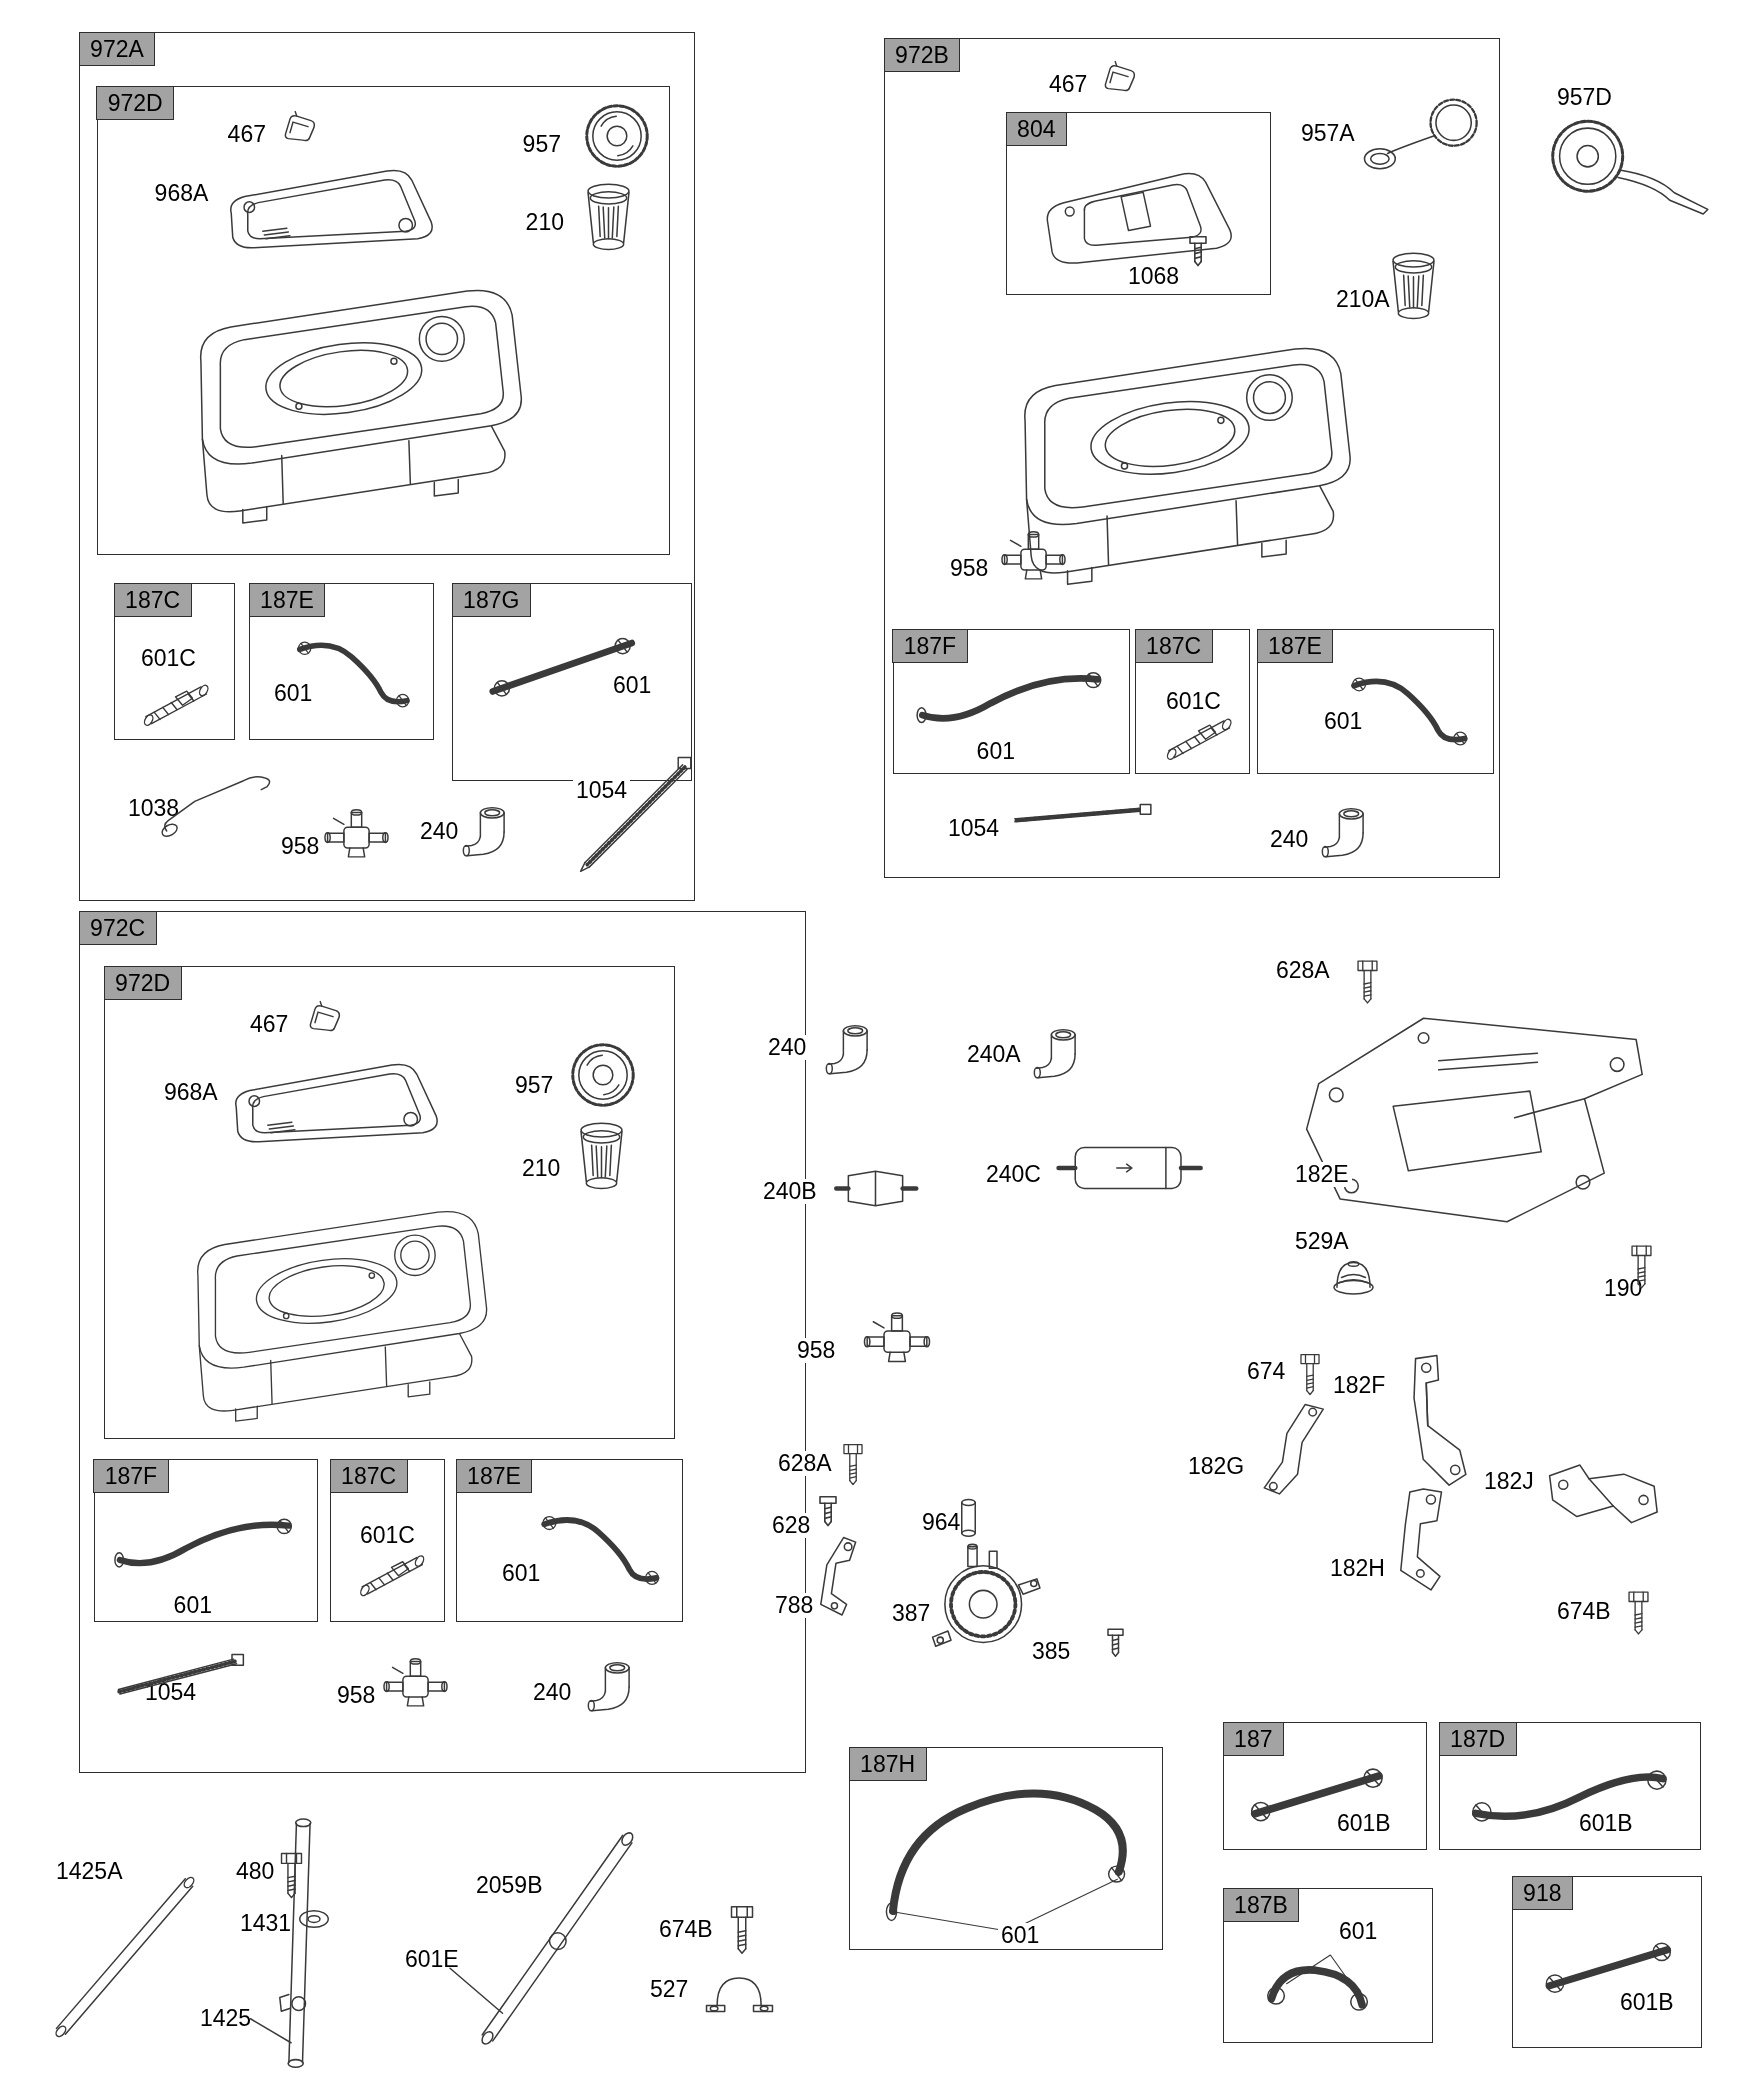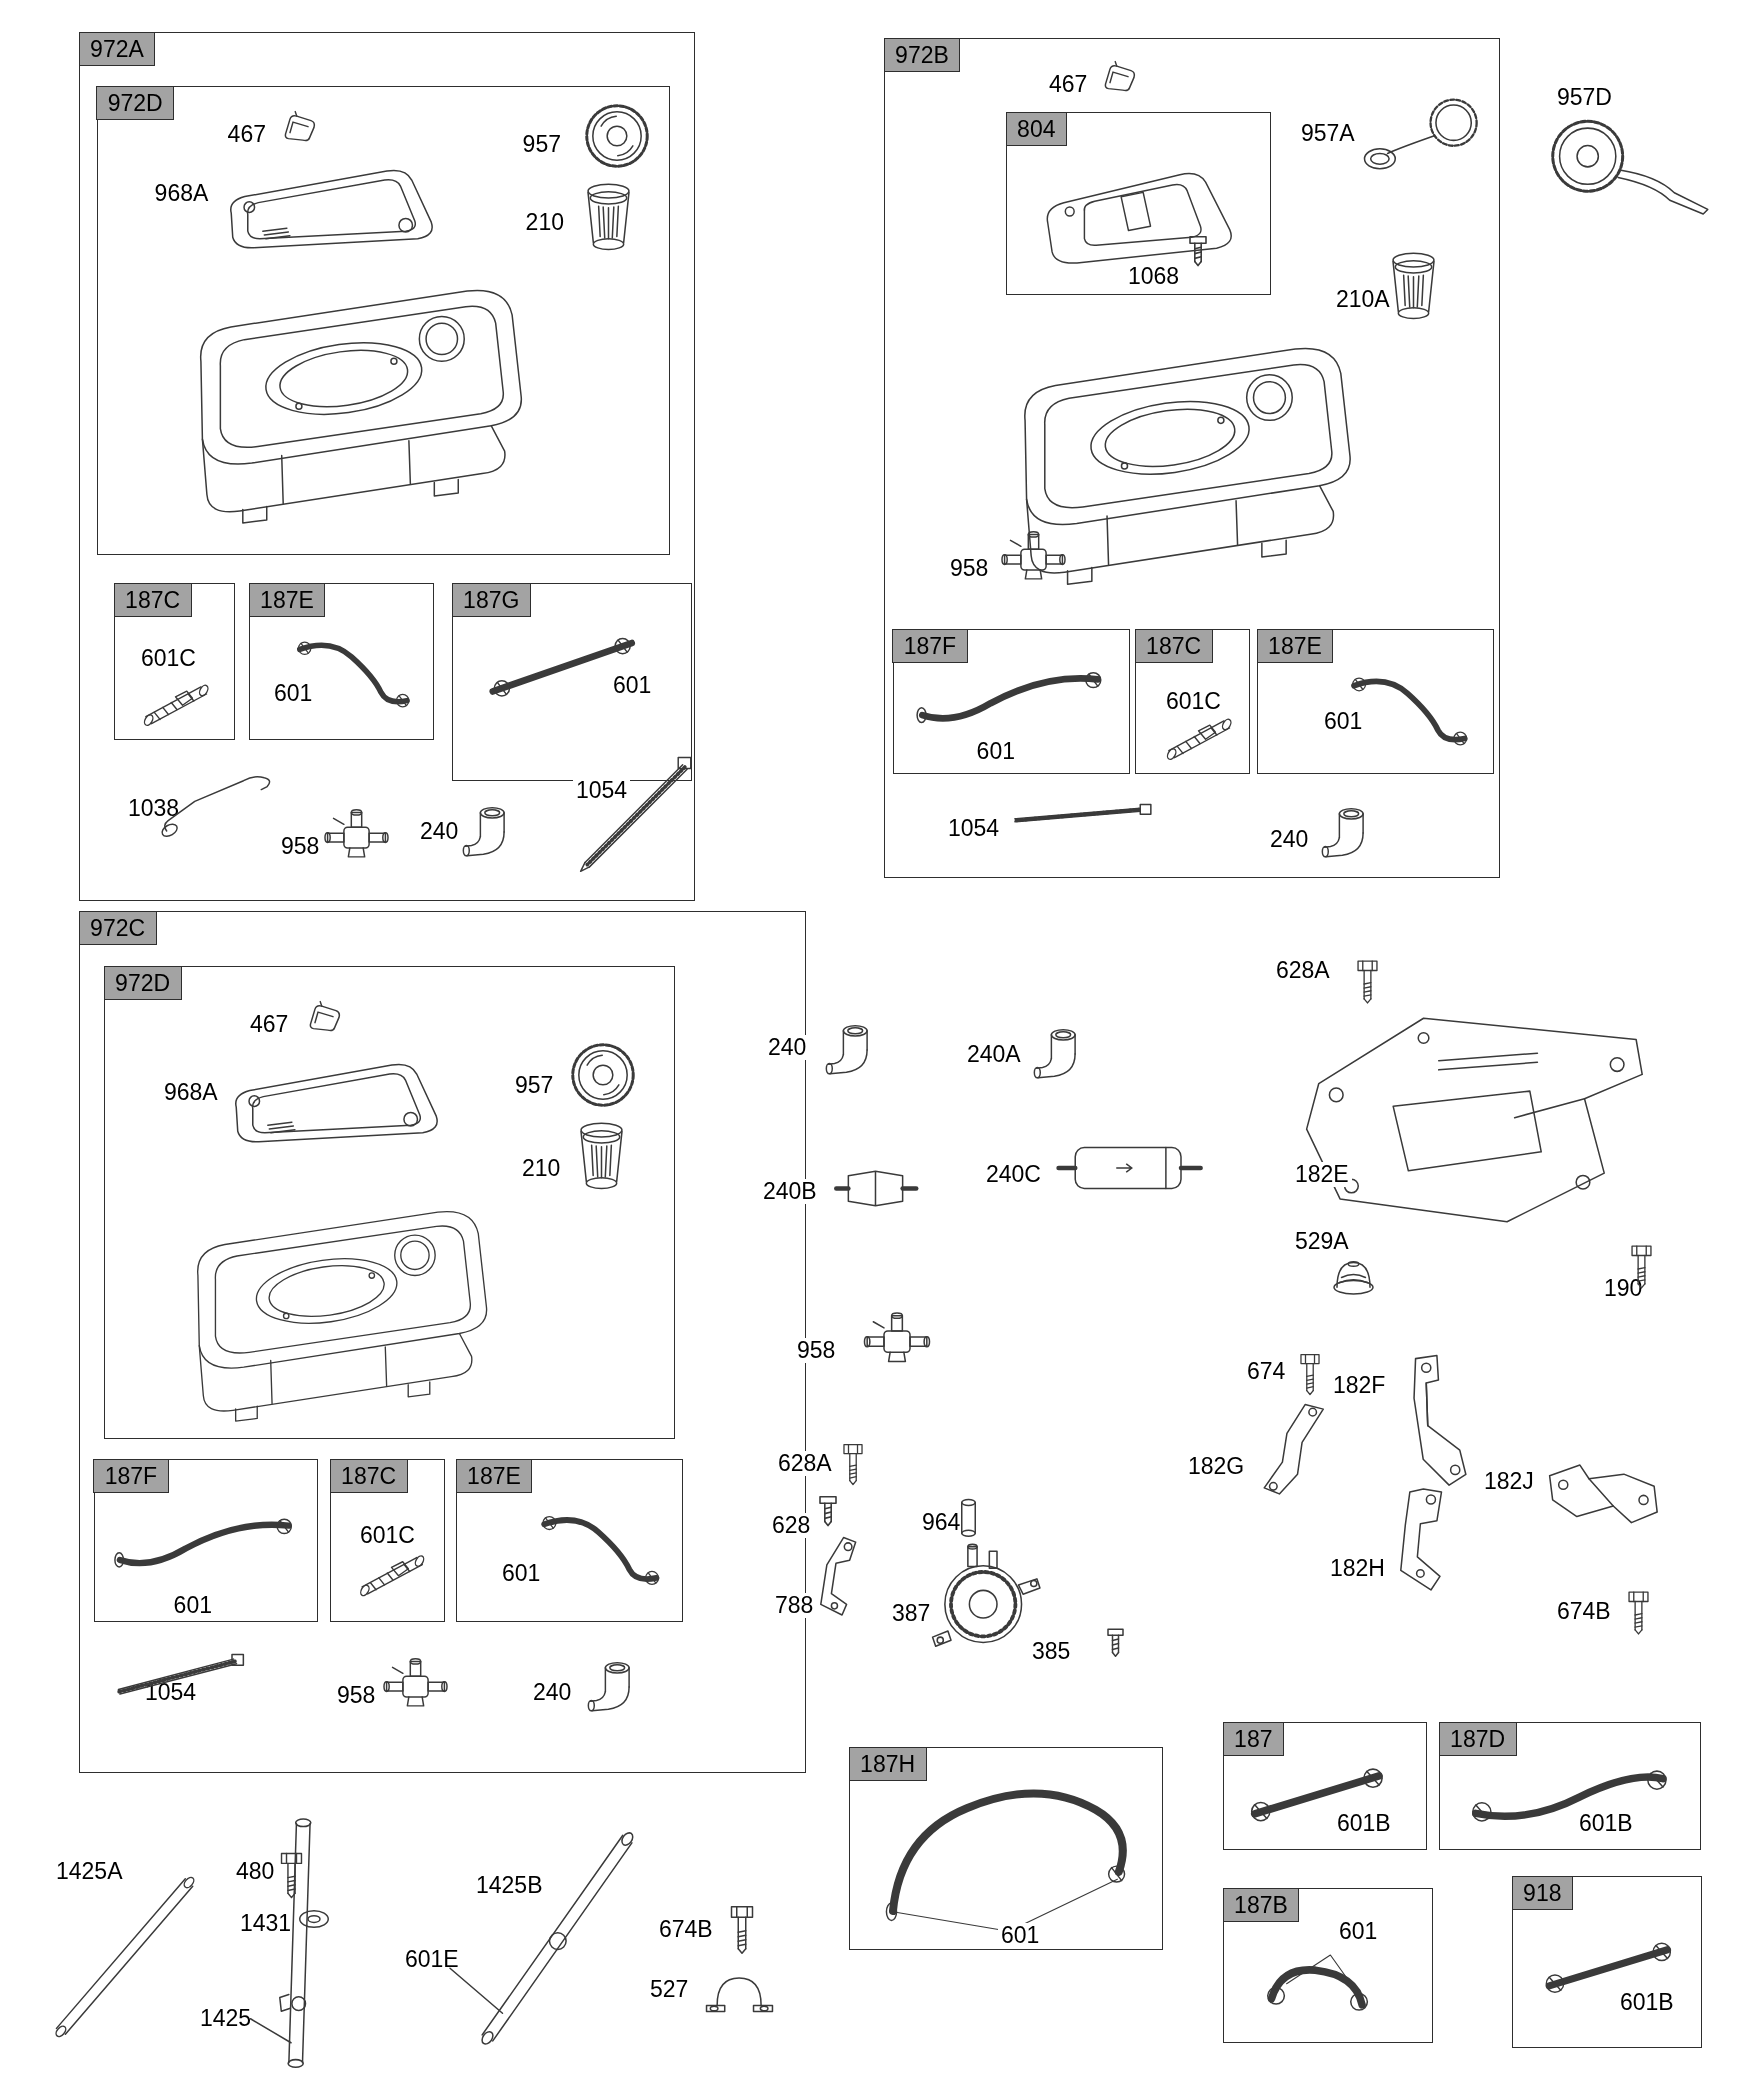--- a/index.html
+++ b/index.html
@@ -612,21 +612,21 @@
   <svg class="part" style="left:277px;top:1850px" width="29" height="51" viewBox="0 0 38 68">
       <use href="#s-bolt"></use>
     </svg>
   <div class="callout" style="left:237px;top:1911px">1431</div>
   <svg class="part" style="left:296px;top:1906px" width="36" height="26" viewBox="0 0 48 34">
       <use href="#s-washer"></use>
     </svg>
   <svg class="part" style="left:266px;top:1813px" width="76" height="261" viewBox="0 0 100 345">
       <use href="#s-tubeShort"></use>
     </svg>
-  <div class="callout" style="left:473px;top:1873px">1425B</div>
+  <div class="callout" style="left:473px;top:1873px">2059B</div>
   <svg class="part" style="left:458px;top:1811px" width="189" height="236" viewBox="0 0 250 312">
       <use href="#s-tubeDiag2"></use>
     </svg>
   <div class="callout" style="left:656px;top:1917px">674B</div>
   <svg class="part" style="left:727px;top:1903px" width="30" height="54" viewBox="0 0 40 72">
       <use href="#s-bolt"></use>
     </svg>
   <div class="callout" style="left:402px;top:1947px">601E</div>
   <svg class="part" style="left:447px;top:1965px" width="60" height="53" viewBox="0 0 80 70">
       <line x1="4" y1="4" x2="74" y2="64"></line>

